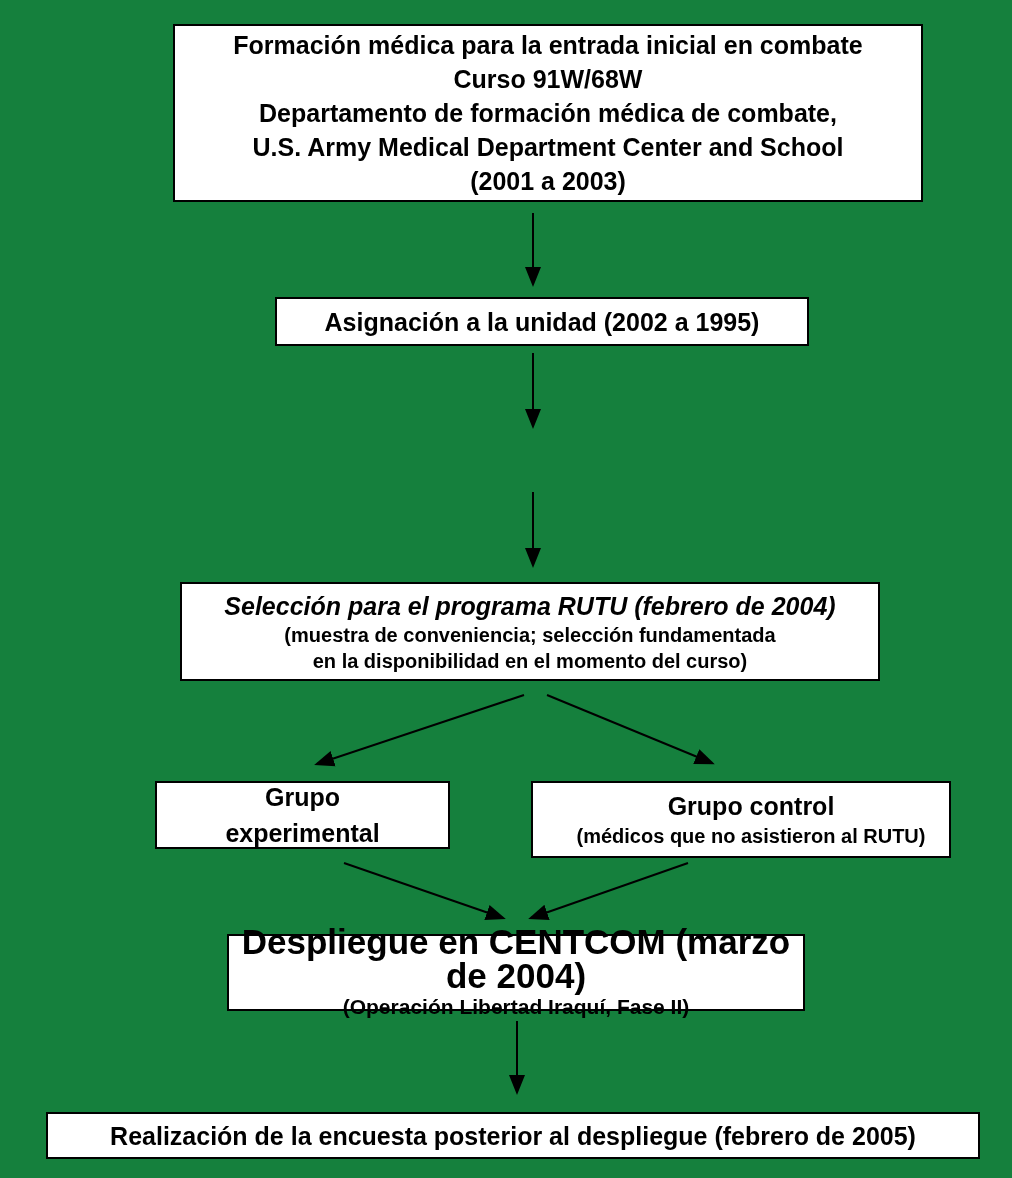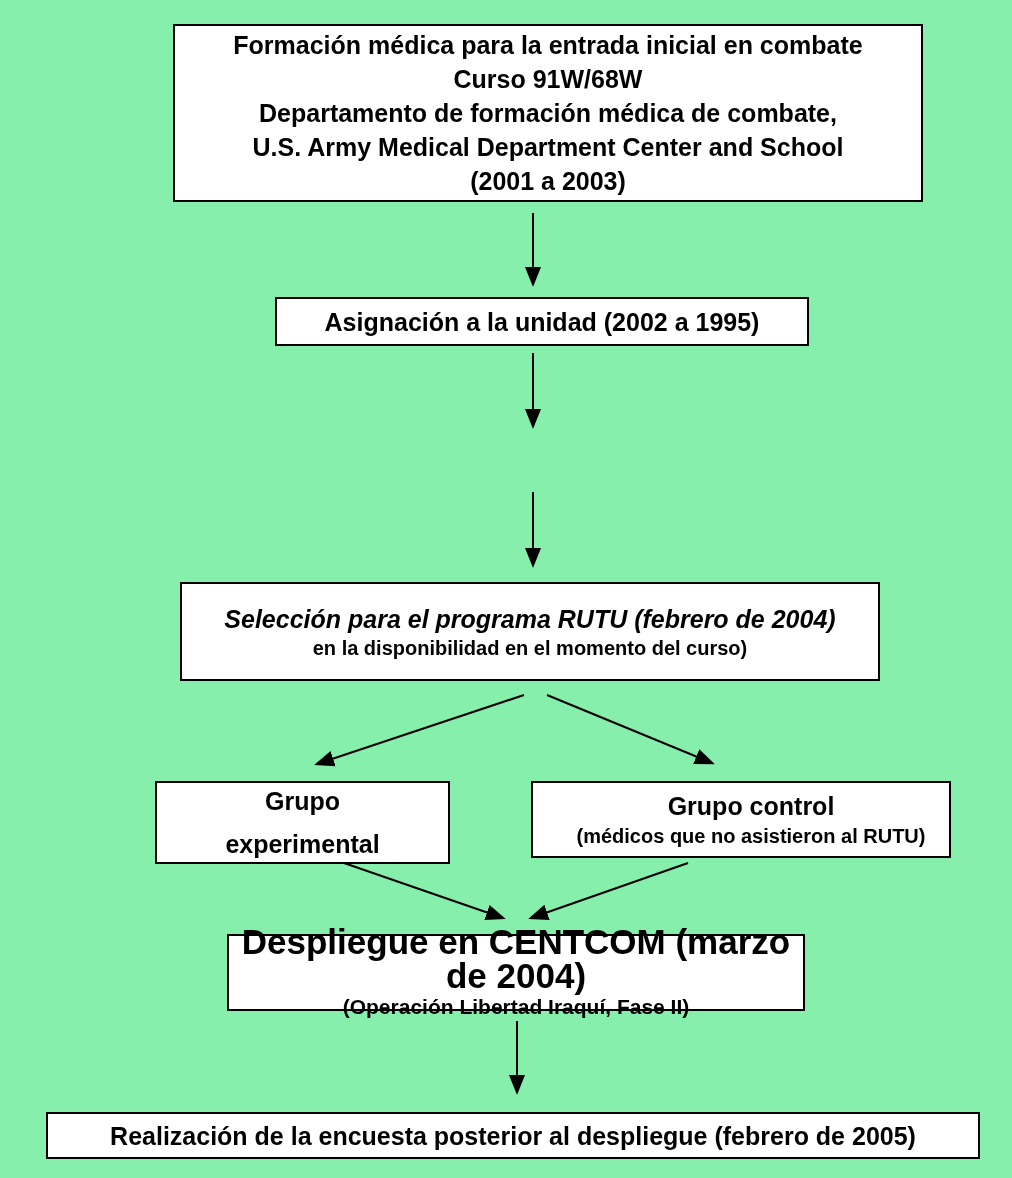--- a/index.html
+++ b/index.html
@@ -1,20 +1,20 @@
 <!DOCTYPE html>
 <html><head>
 <meta charset="utf-8">
 <style>
   html, body { margin: 0; padding: 0; background: #ffffff; }
   .canvas {
     position: relative;
     width: 1012px;
     height: 1178px;
-    background: #86efac;
+    background: #15803d;
     font-family: "Liberation Sans", sans-serif;
     font-weight: bold;
     color: #000000;
   }
   .box {
     position: absolute;
     box-sizing: border-box;
     border: 2px solid #000000;
     background: #ffffff;
     display: flex;
@@ -59,24 +59,25 @@
     <span class="line">(2001 a 2003)</span>
   </div>
 
   <div class="box t25" style="left:275px; top:297px; width:534px; height:49px;">
     <span class="line">Asignación a la unidad (2002 a 1995)</span>
   </div>
 
 
   <div class="box" style="left:180px; top:582px; width:700px; height:99px;">
     <span class="line t25" style="line-height:32px;font-style:italic;">Selección para el programa RUTU (febrero de 2004)</span>
+    <span class="line note20">(muestra de conveniencia; selección fundamentada</span>
     <span class="line note20">en la disponibilidad en el momento del curso)</span>
   </div>
 
-  <div class="box t25" style="left:155px; top:781px; width:295px; height:83px; line-height:36px;justify-content:space-between;">
+  <div class="box t25" style="left:155px; top:781px; width:295px; height:68px; line-height:36px;">
     <span class="line">Grupo</span>
     <span class="line">experimental</span>
   </div>
 
   <div class="box" style="left:531px; top:781px; width:420px; height:77px;padding-left:20px;">
     <span class="line t25" style="line-height:33px;">Grupo control</span>
     <span class="line note20">(médicos que no asistieron al RUTU)</span>
   </div>
 
   <div class="box" style="left:227px; top:934px; width:578px; height:77px;">

